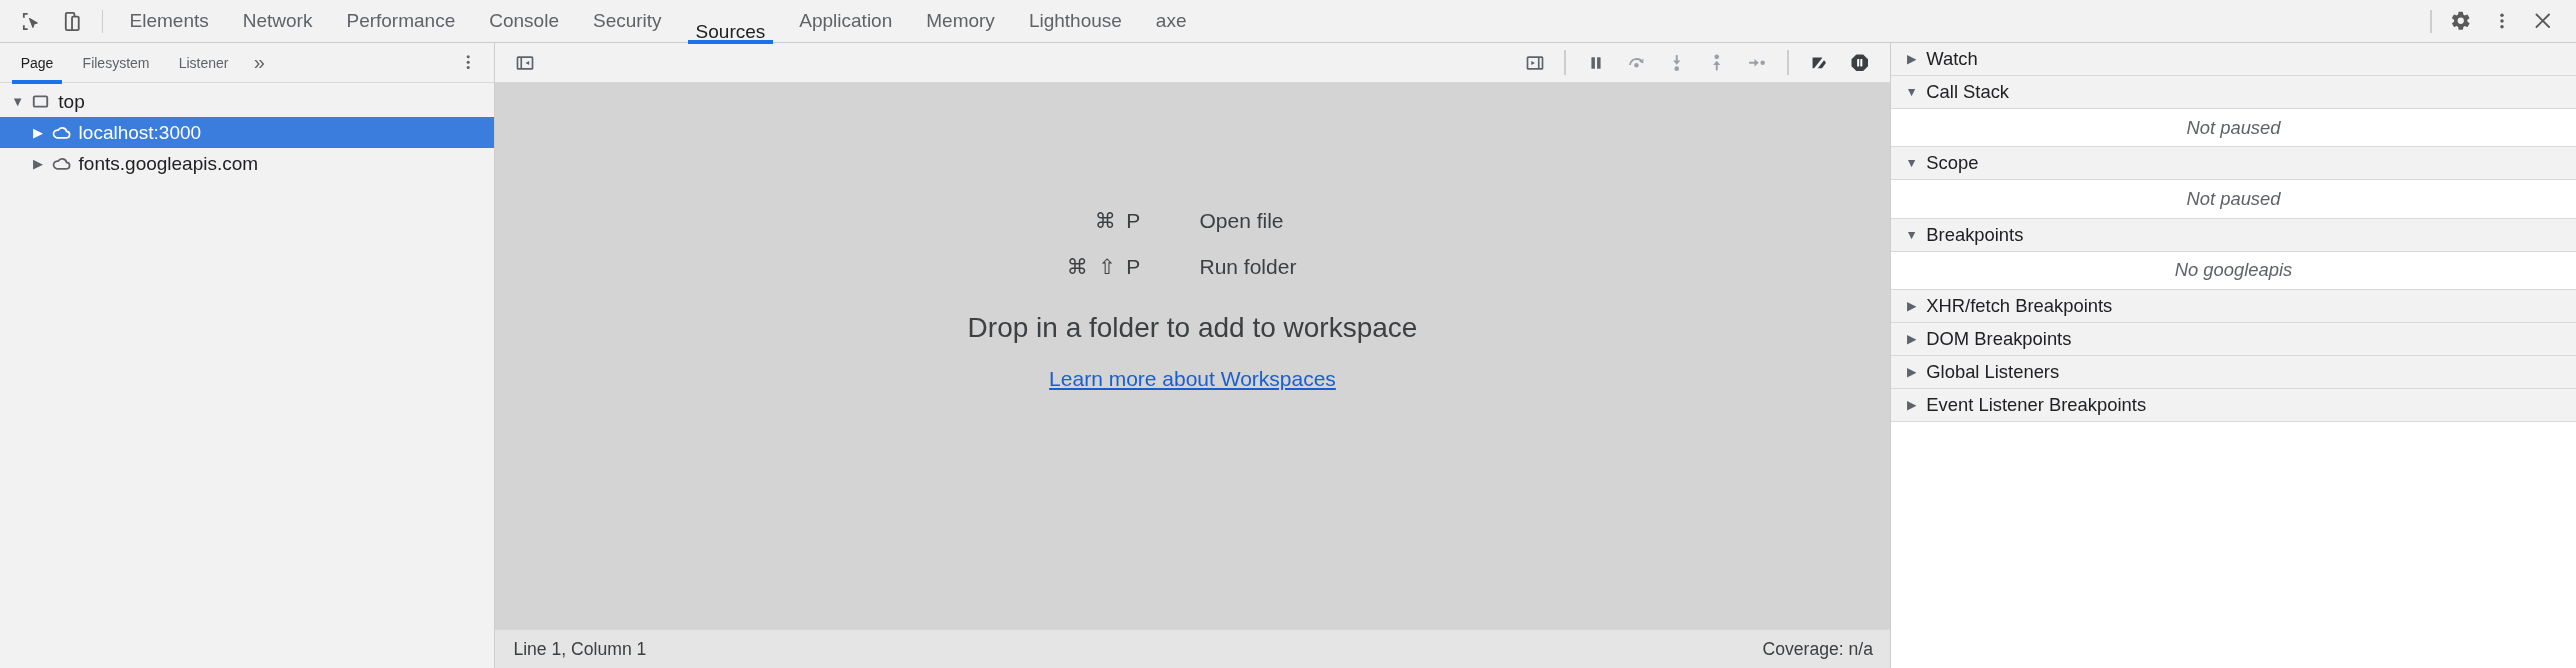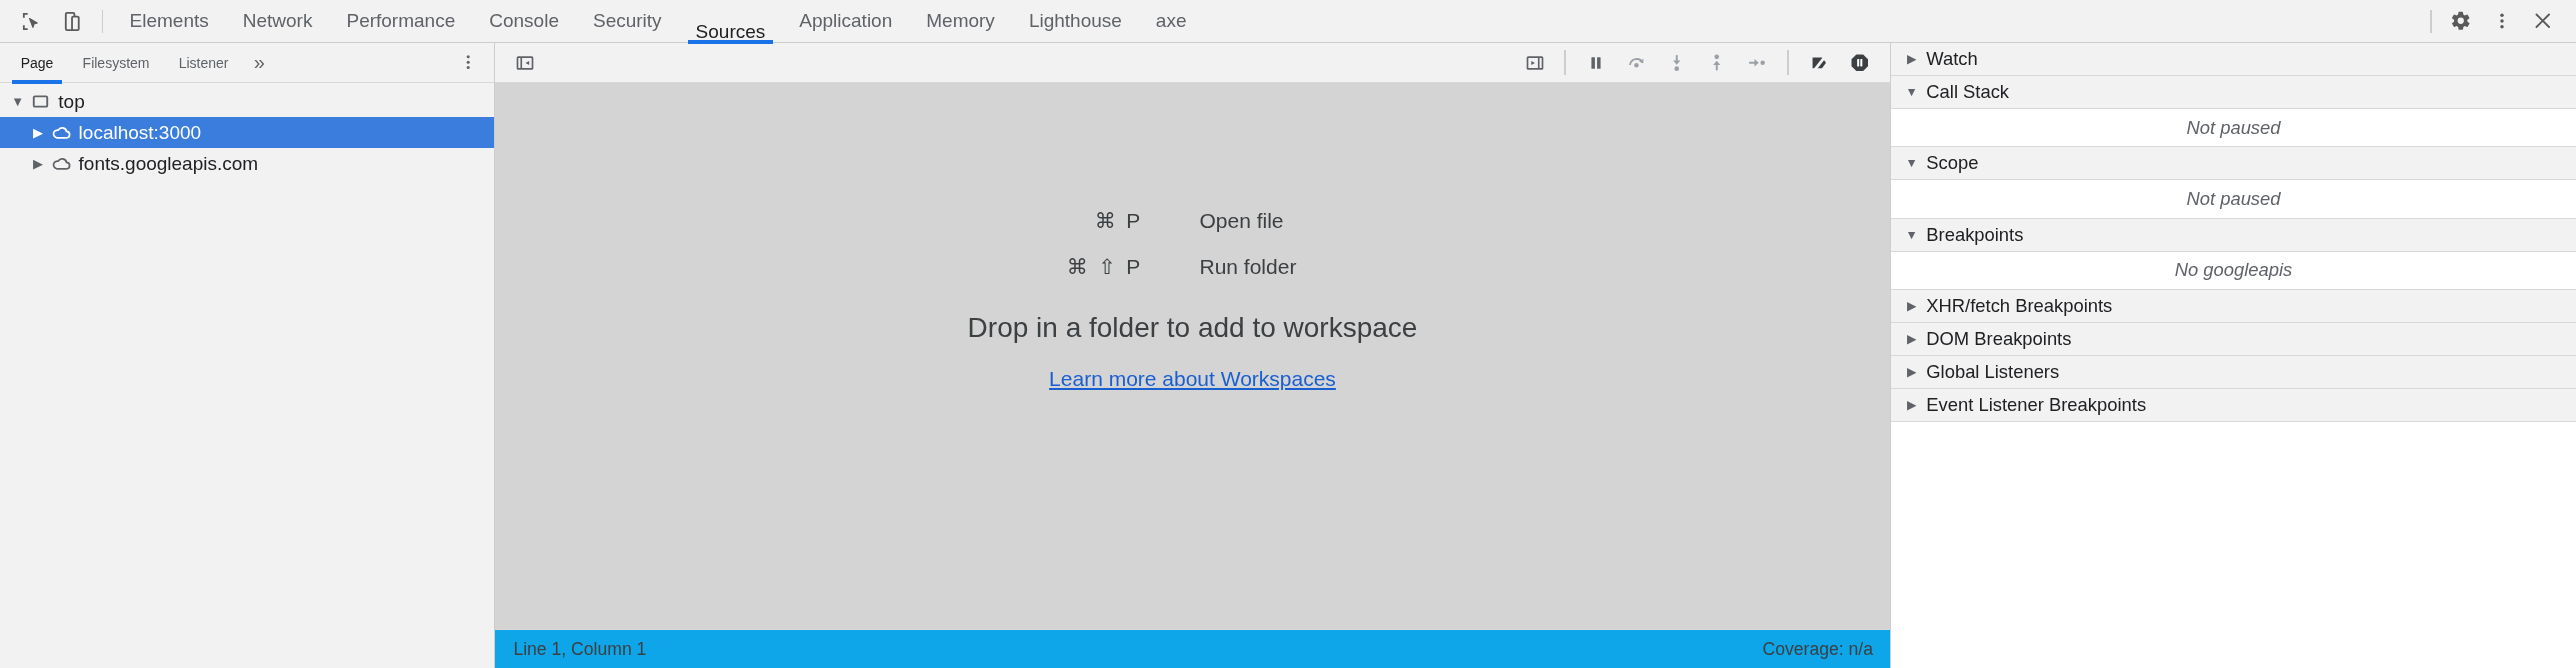--- a/index.html
+++ b/index.html
@@ -156,21 +156,21 @@
     font-size: 28px; color: #3c4043;
   }
   .learn-link {
     margin-top: 23px;
     font-size: 21px; color: #1a5fd0;
     text-decoration: underline;
   }
 
   .status-bar {
     height: 40px; min-height: 40px;
-    background: #0ea5e9;
+    background: #e5e5e5;
     border-top: 1.5px solid #d8d8d8;
     display: flex; align-items: center;
     padding: 0 17px 0 18.4px;
     font-size: 17.6px; color: #3c4043;
   }
   .status-right { margin-left: auto; }
 
   
   .dbg-sidebar {
     width: 686px; min-width: 686px;

